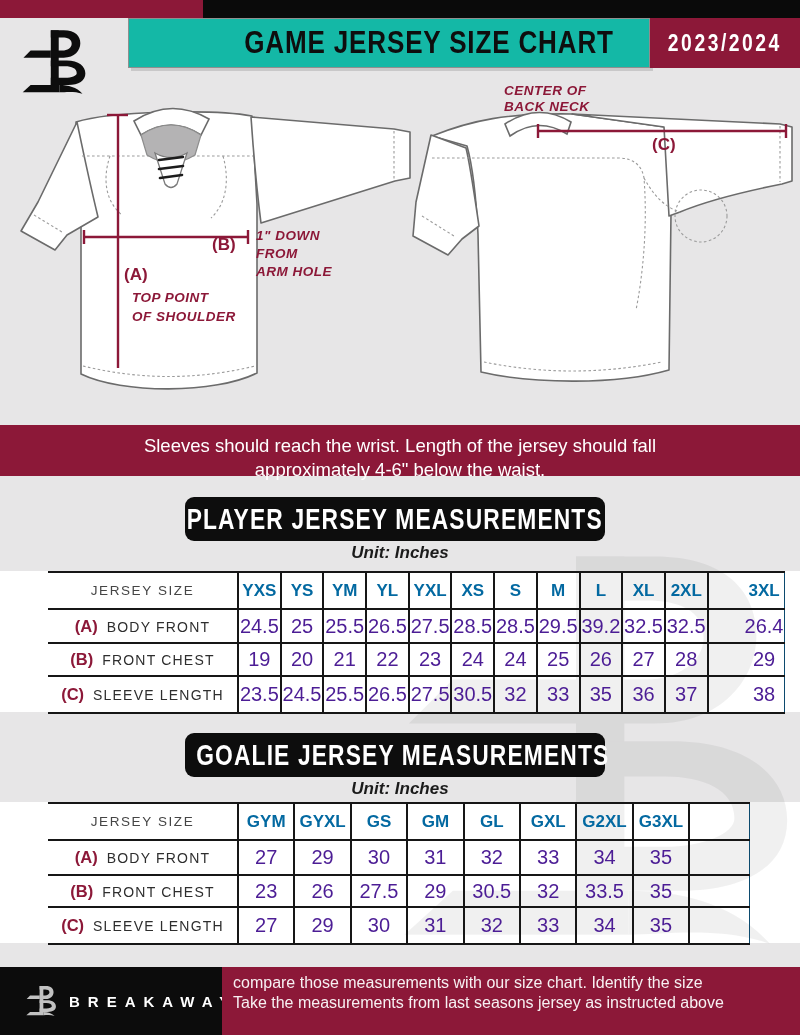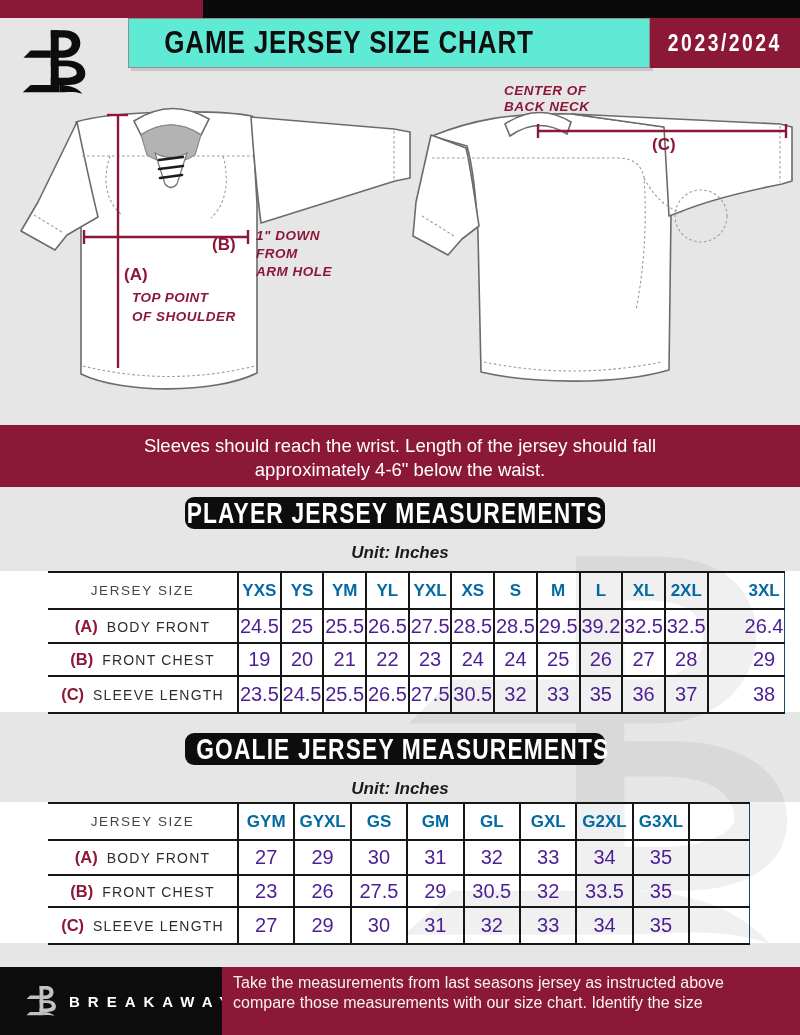--- a/index.html
+++ b/index.html
@@ -8,48 +8,48 @@
     position:relative; width:800px; height:1035px; overflow:hidden;
     background:#e7e6e7;
     font-family:"Liberation Sans", sans-serif;
   }
   
   .top-bar   { position:absolute; left:0; top:0; width:800px; height:18px; background:#0a0a0a; }
   .top-accent{ position:absolute; left:0; top:0; width:203px; height:18px; background:#8c1838; }
   .logo-top  { position:absolute; left:22px; top:26px; width:72px; height:72px; color:#0d0d0d; }
   .title-box {
     position:absolute; left:128px; top:18px; width:522px; height:50px;
-    background:#5eead4; border:1px solid #8f8f8f; box-shadow:3px 3px 0 #c9c8c9;
-    display:flex; align-items:center; justify-content:flex-start;
+    background:#14b8a6; border:1px solid #8f8f8f; box-shadow:3px 3px 0 #c9c8c9;
+    display:flex; align-items:center; justify-content:flex-end;
   }
   .title-box .cond { font-size:31px; font-weight:800; color:#0e0e0e; letter-spacing:1px; }
   .season-box{
     position:absolute; left:650px; top:18px; width:150px; height:50px;
     background:#8c1838; display:flex; align-items:center; justify-content:center;
   }
   .season-box .cond { font-size:23px; font-weight:700; color:#ffffff; letter-spacing:3px; }
   .cond { display:inline-block; transform:scaleX(0.84); transform-origin:center; white-space:nowrap; }
   .cond2{ display:inline-block; transform:scaleX(0.76); transform-origin:center; white-space:nowrap; }
   
   .front-diagram { position:absolute; left:10px;  top:84px; width:412px; height:320px; }
   .back-diagram  { position:absolute; left:412px; top:84px; width:388px; height:300px; }
   svg text { font-family:"Liberation Sans", sans-serif; }
   .anno      { font-size:13.5px; font-style:italic; font-weight:600; fill:#8c1838; letter-spacing:0.5px; }
   .anno-key  { font-size:17px; font-weight:800; fill:#8c1838; }
   
   .note-band {
-    position:absolute; left:0; top:425px; width:800px; height:62px; background:#8c1838;
+    position:absolute; left:0; top:425px; width:800px; height:51px; background:#8c1838;
     color:#ffffff; text-align:center; font-size:18.5px; line-height:23.5px; padding-top:9px;
   }
   
   .white-strip { position:absolute; left:0; width:800px; height:141px; background:#ffffff; z-index:1; }
   .strip-player { top:571px; } .strip-goalie { top:802px; }
   .watermark { position:absolute; left:400px; top:530px; width:440px; height:440px; color:#161616; opacity:0.06; z-index:2; pointer-events:none; }
   .banner {
-    position:absolute; left:185px; width:420px; height:32px; background:#0d0d0d; border-radius:9px;
+    position:absolute; left:185px; width:420px; height:44px; background:#0d0d0d; border-radius:9px;
     display:flex; align-items:center; justify-content:center; z-index:3;
   }
   .banner .cond2 { font-size:30px; font-weight:700; color:#ffffff; letter-spacing:1.5px; }
   .banner-player { top:497px; } .banner-goalie { top:733px;padding-left:15px; }
   .unit-line {
     position:absolute; left:0; width:800px; text-align:center; z-index:3;
     font-size:17px; font-style:italic; font-weight:600; color:#1b1b1b;
   }
   .unit-player { top:543px; } .unit-goalie { top:779px; }
   
@@ -336,17 +336,17 @@
   </tbody>
     </table>
 
   <div class="footer-black">
     <svg class="footer-logo" viewBox="0 0 100 100">
         <use href="#bw-logo"></use>
       </svg>
     <span class="brand-text">BREAKAWAY</span>
   </div>
   <div class="footer-maroon">
+    <div>compare those measurements  with our size chart. Identify the size</div>
     <div>Take the measurements from last seasons jersey as instructed above</div>
-    <div>compare those measurements  with our size chart. Identify the size</div>
   </div>
 
 </div>
 
 </body></html>

